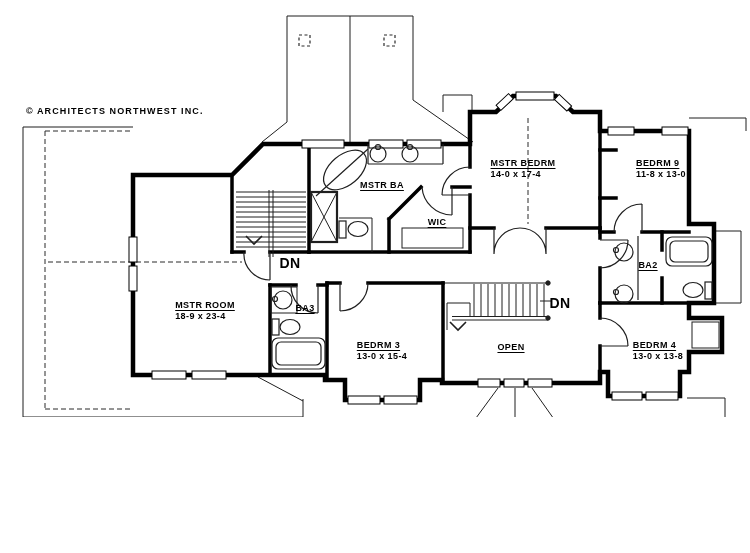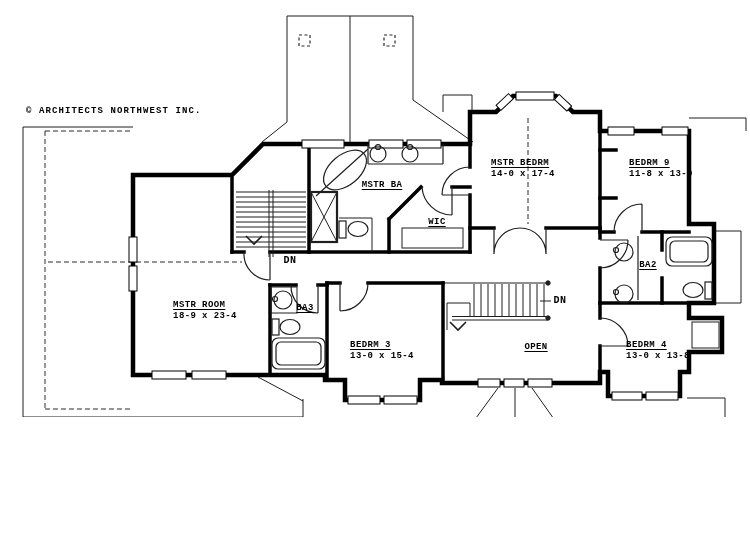--- a/index.html
+++ b/index.html
@@ -1,33 +1,33 @@
 <!DOCTYPE html>
 <html style="--ink: #000000; --line: #1f1f1f; --paper: #ffffff;"><head>
 <meta charset="utf-8">
 <style>
   :root { --ink:#000000; --line:#1f1f1f; --paper:#ffffff; }
   html,body{margin:0;padding:0;background:#fff;}
   .canvas{
     position:relative;width:750px;height:417px;overflow:hidden;
     background:var(--paper,#fff);
-    font-family:Liberation Mono, monospace;
+    font-family:Liberation Sans, sans-serif;
     color:var(--ink,#000);
   }
   .canvas svg{position:absolute;left:0;top:0;}
   .room-label{
     position:absolute;transform:translateX(-50%);
     text-align:left;font-size:9px;font-weight:bold;
     letter-spacing:.4px;line-height:11px;white-space:nowrap;
   }
   .room-label .rn{display:block;text-decoration:underline;text-underline-offset:2px;}
   .room-label .rd{display:block;font-weight:bold;}
   .dn-label{
     position:absolute;transform:translateX(-50%);
-    font-size:10px;font-weight:bold;letter-spacing:.5px;white-space:nowrap;
+    font-size:14px;font-weight:bold;letter-spacing:.5px;white-space:nowrap;
   }
   .copyright{
     position:absolute;left:26px;top:106px;
     font-size:9px;font-weight:bold;letter-spacing:1.1px;white-space:nowrap;
   }
 </style>
 </head>
 <body>
 
 <div class="canvas">
@@ -214,21 +214,21 @@
   <div class="room-label" style="left:648px;top:260px">
     <span class="rn">BA2</span>
   </div>
   <div class="room-label" style="left:305px;top:303px">
     <span class="rn">BA3</span>
   </div>
   <div class="room-label" style="left:382px;top:340px">
     <span class="rn">BEDRM 3</span>
     <span class="rd">13-0 x 15-4</span>
   </div>
-  <div class="room-label" style="left:536px;top:342px">
+  <div class="room-label" style="left:511px;top:342px">
     <span class="rn">OPEN</span>
   </div>
   <div class="room-label" style="left:658px;top:340px">
     <span class="rn">BEDRM 4</span>
     <span class="rd">13-0 x 13-8</span>
   </div>
 
   <div class="dn-label" style="left:290px;top:255px">DN</div>
   <div class="dn-label" style="left:560px;top:295px">DN</div>
 

